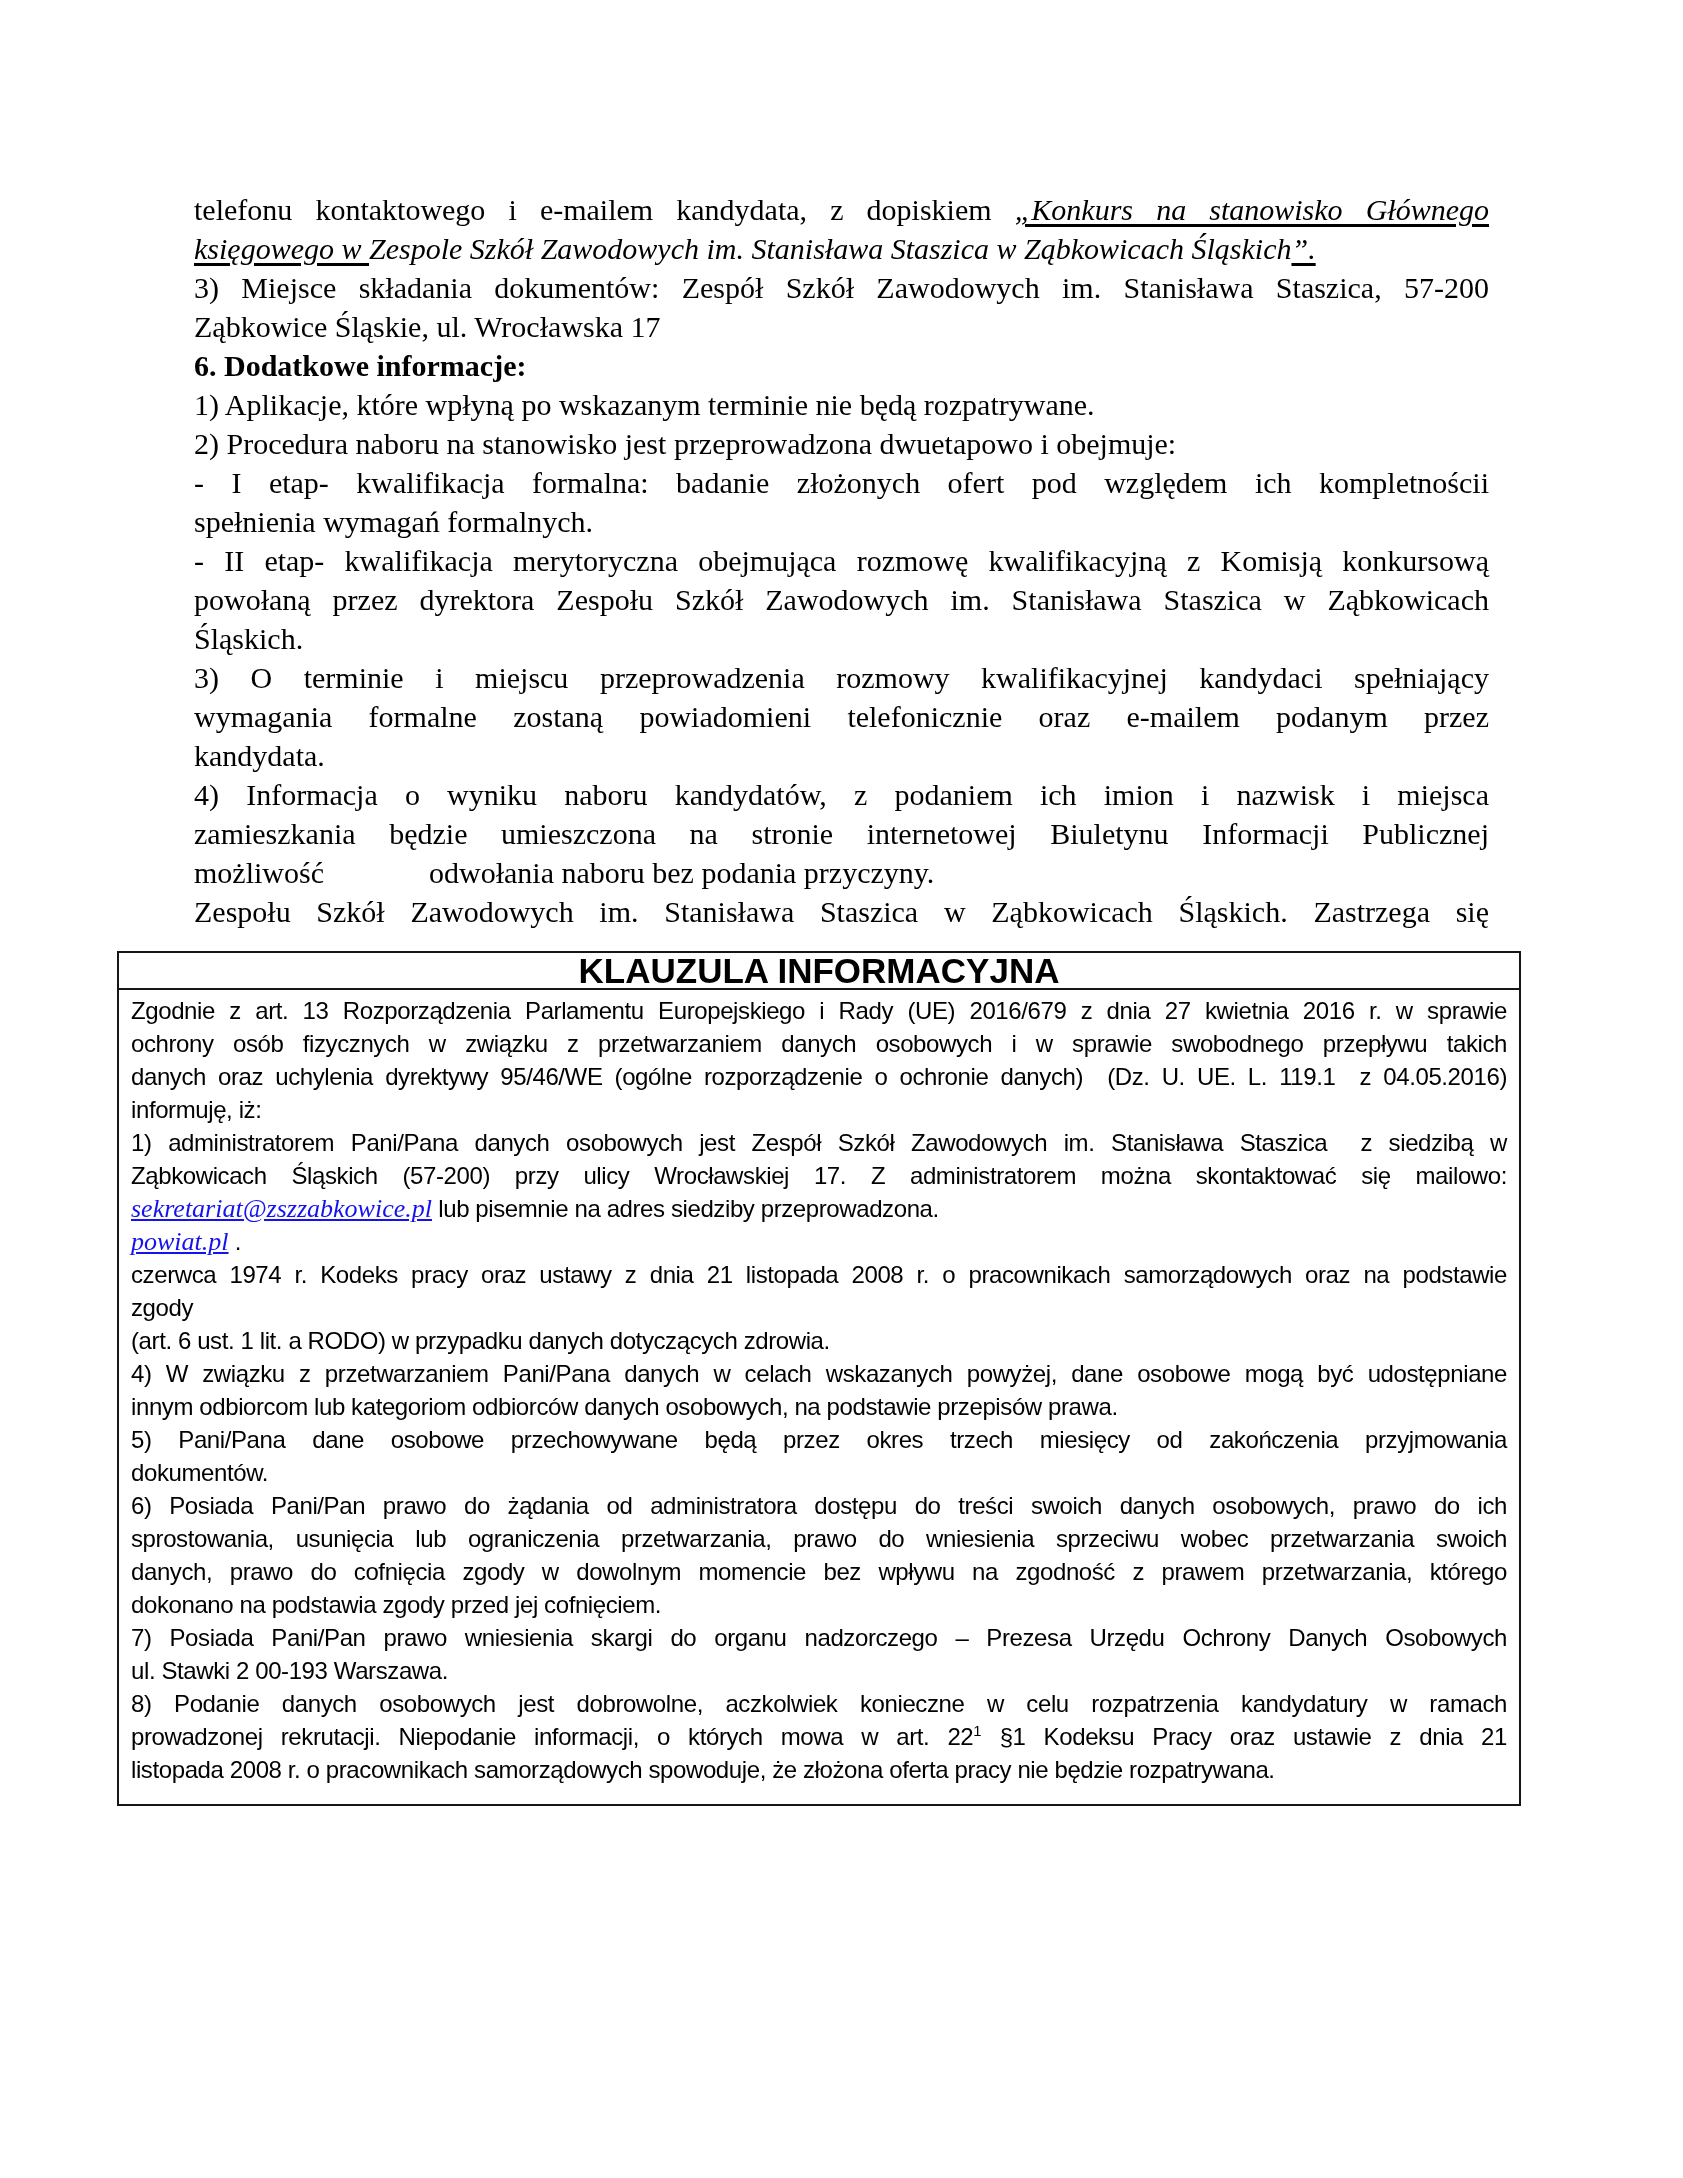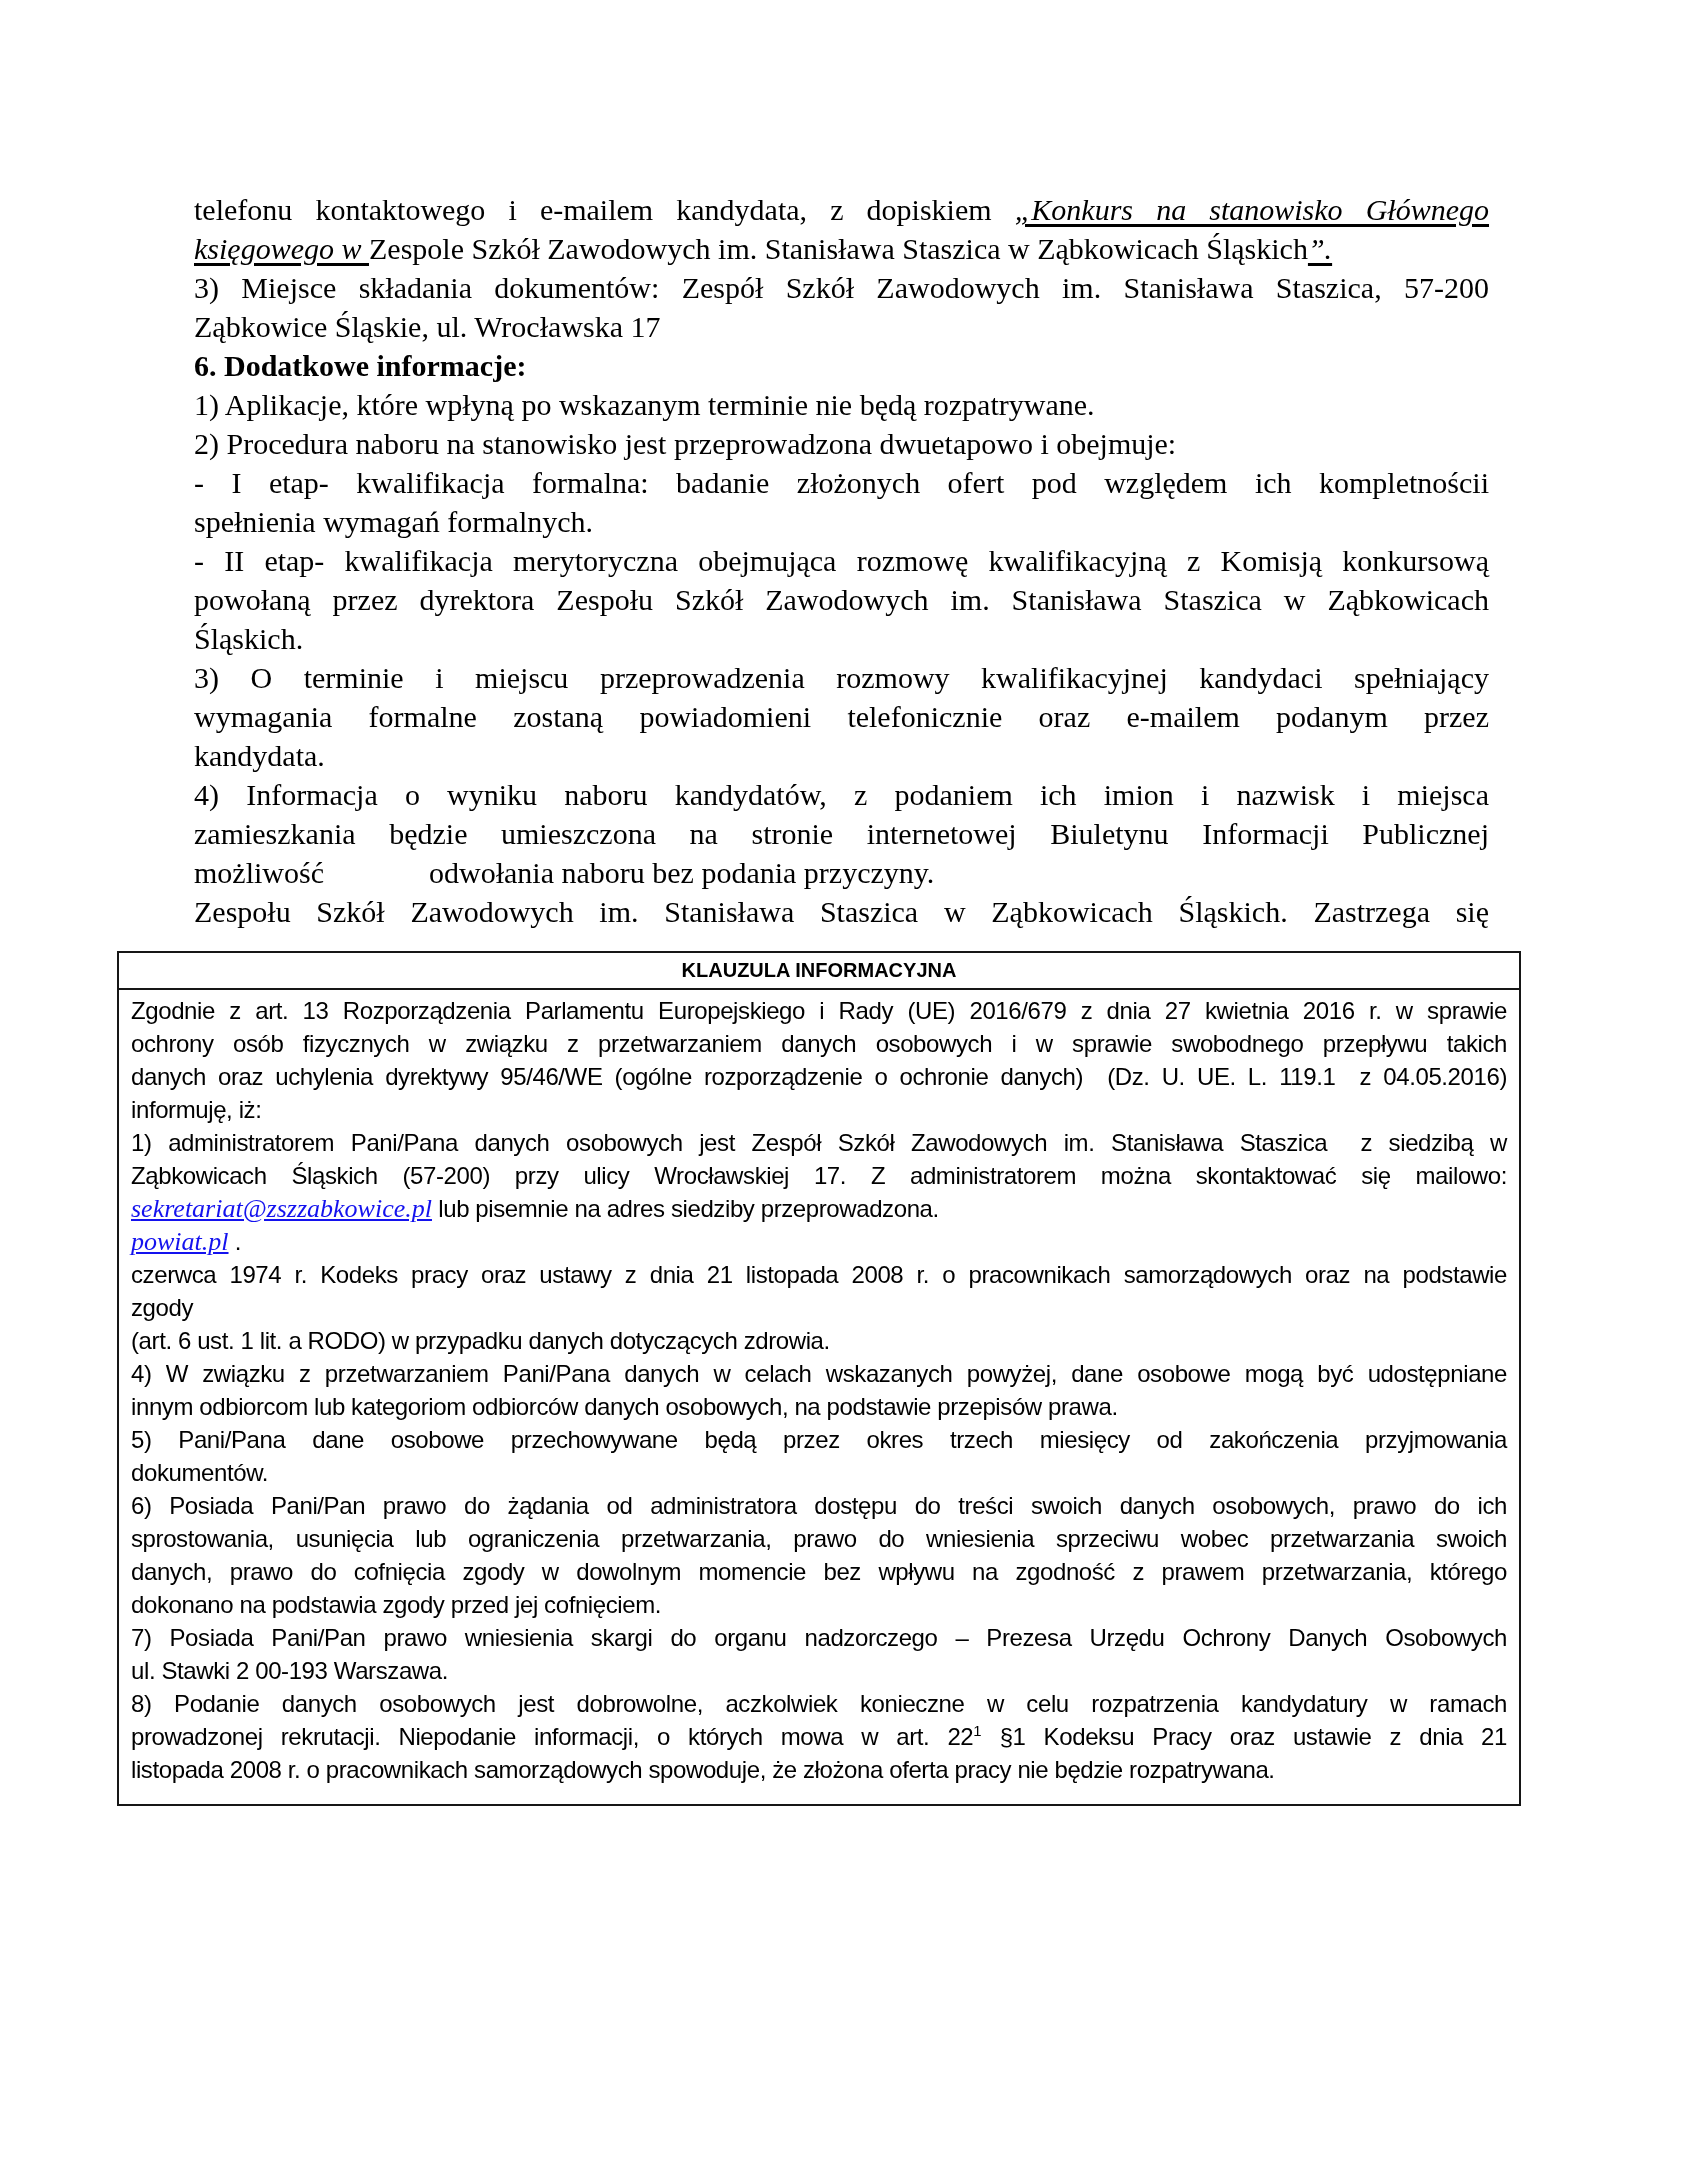--- a/index.html
+++ b/index.html
@@ -19,21 +19,21 @@
   .doc-block{
     position:absolute;
     left:194px;top:190px;width:1295px;
     font-family:"Liberation Serif","DejaVu Serif",serif;
     font-size:30px;line-height:39px;
   }
   .line{white-space:normal;}
   .line.j{text-align:justify;text-align-last:justify;}
   .line.pre{white-space:pre-wrap;}
   .sg-b{font-weight:bold;}
-  .sg-i{}
+  .sg-i{font-style:italic;}
   .sg-iu{font-style:italic;text-decoration:underline;text-underline-offset:4px;}
   .sg-sup{vertical-align:super;font-size:0.62em;line-height:0;letter-spacing:0;}
   .sg-link{
     color:var(--link);
     font-family:"Liberation Serif","DejaVu Serif",serif;
     font-style:italic;
     text-decoration:underline;
     font-size:26px;
     letter-spacing:0;
     cursor:pointer;
@@ -41,21 +41,21 @@
   }
   .kbox{
     position:absolute;
     left:117px;top:951px;width:1400px;
     border:2.5px solid var(--border);
     background:var(--bg);
   }
   .kbox-header{
     font-family:"Liberation Sans","DejaVu Sans",sans-serif;
     font-weight:bold;
-    font-size:20px;line-height:35px;
+    font-size:35px;line-height:35px;
     text-align:center;
     border-bottom:2.5px solid var(--border);
   }
   .kbox-body{
     padding:4px 12px 18px;
     font-family:"Liberation Sans","DejaVu Sans",sans-serif;
     font-size:24px;line-height:33px;
     letter-spacing:-0.4px;
   }
 </style>

